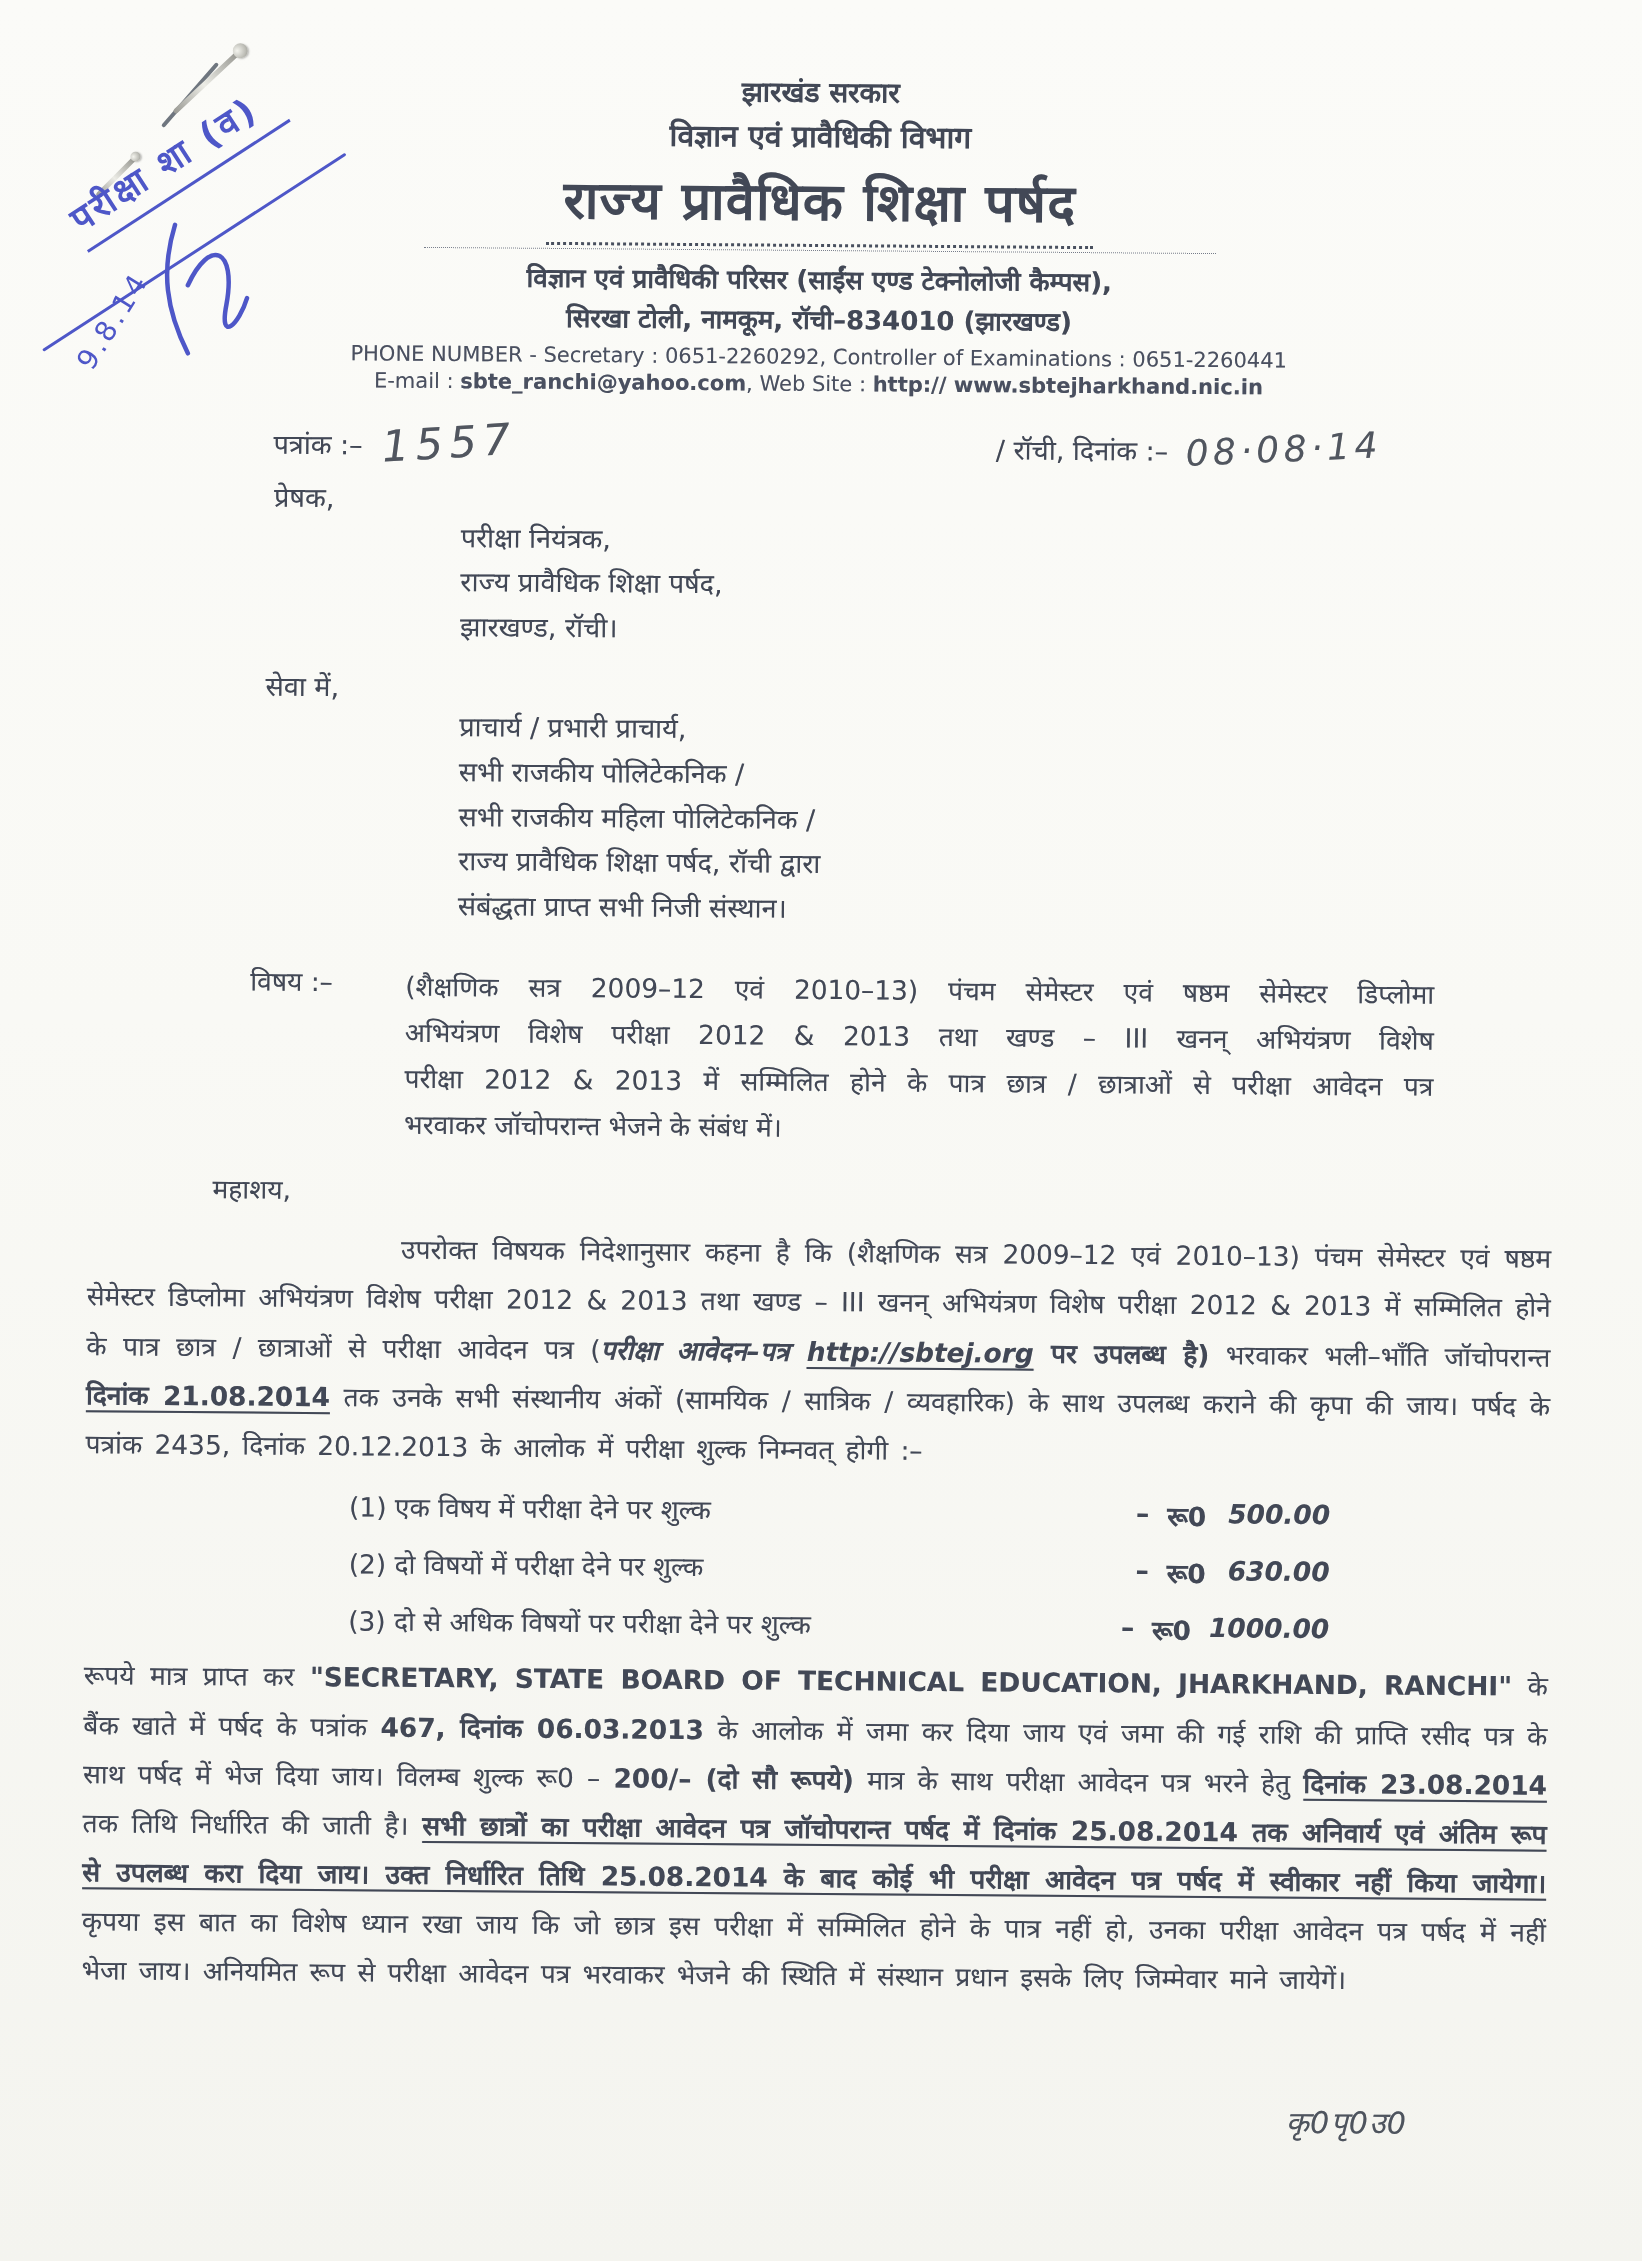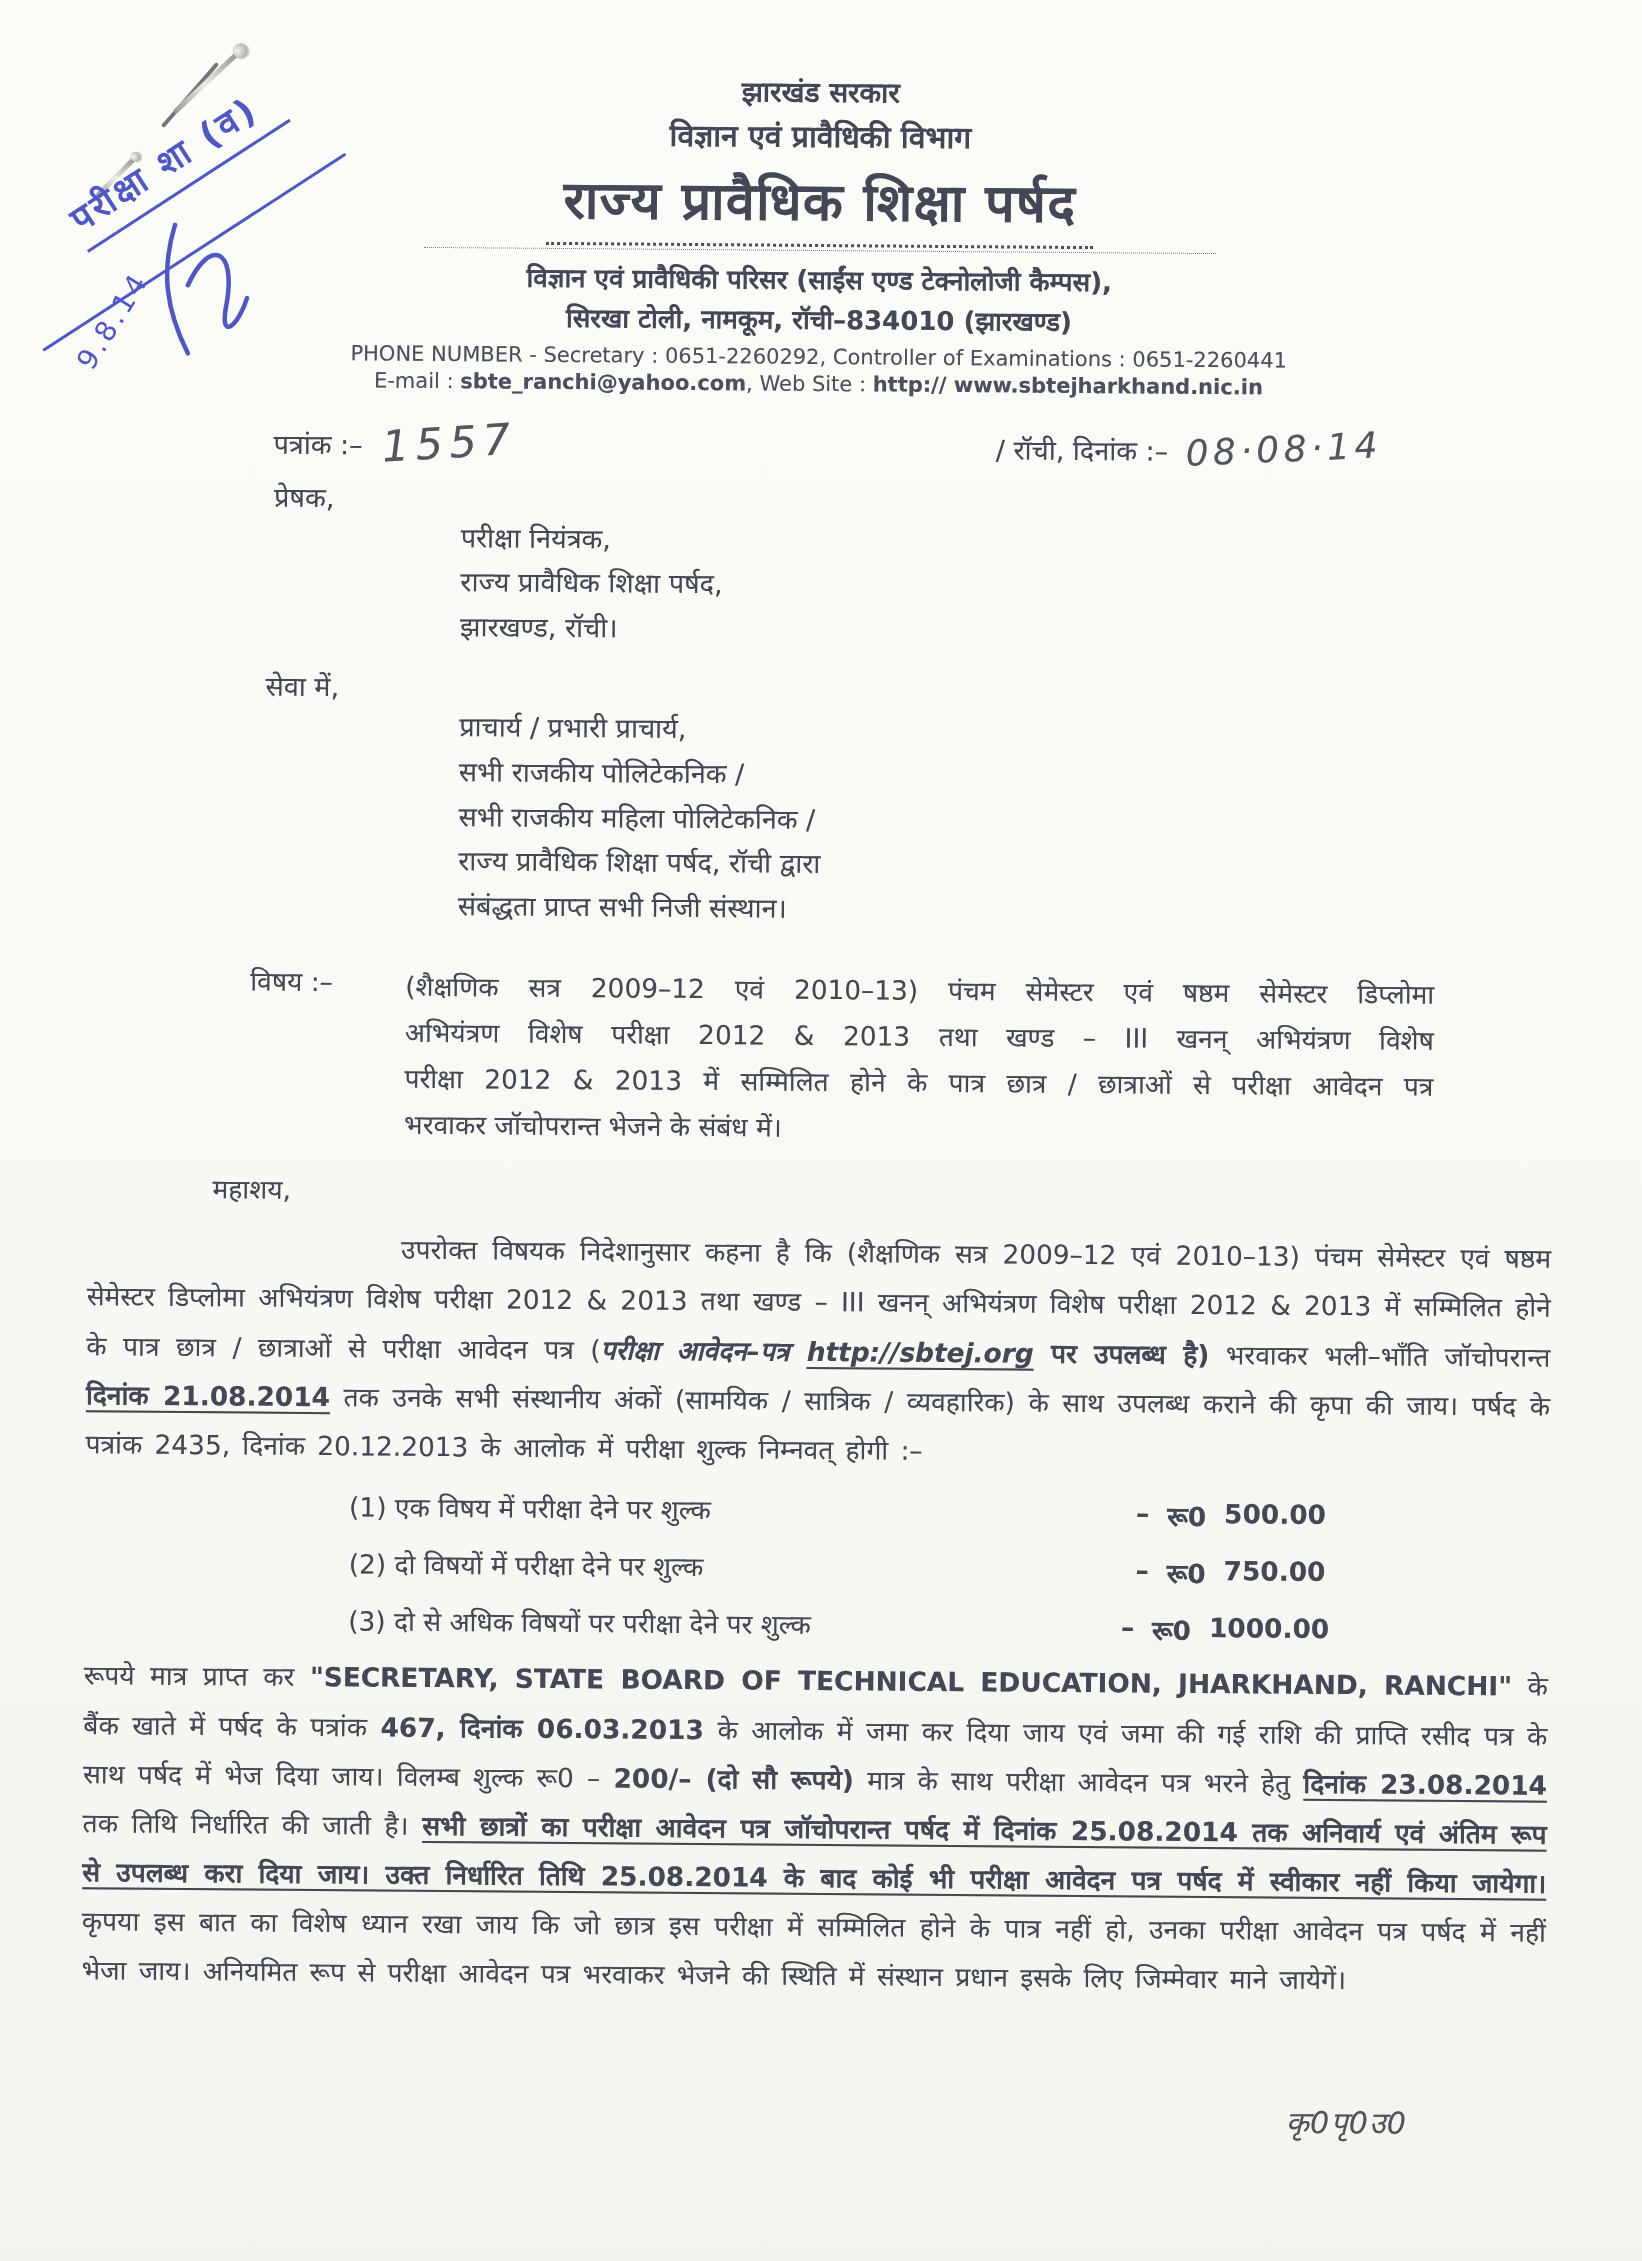--- a/index.html
+++ b/index.html
@@ -43,21 +43,21 @@
   .para{font-size:26.4px;line-height:1.86;text-align:justify;margin:17px 82px 0 97px;
         text-indent:314px;word-spacing:3.9px;}
   .p2{text-indent:0;margin-top:11.6px;}
   .b{font-weight:700;}
   .i{font-style:italic;}
   .u{text-decoration:underline;text-decoration-thickness:1.9px;text-underline-offset:6.4px;}
   
   .fees{margin:11.6px 301px 3.9px 361px;font-size:26.4px;}
   .fee-row{display:flex;justify-content:space-between;align-items:baseline;margin-top:18px;}
   .fee-amt{font-weight:700;display:inline-flex;gap:18px;}
-  .fee-amt .amt{min-width:106px;}
+  .fee-amt .amt{min-width:106px;text-align:right;font-style:italic;}
   .closing{margin:97px 219px 0 0;text-align:right;font-size:30px;font-style:italic;
            color:#4e545e;letter-spacing:1.3px;}
   
   .pin{position:absolute;height:5.2px;border-radius:2.6px;
        background:linear-gradient(90deg,#9a9a94,#ecece6 45%,#8f8f89);}
   .pin::after{content:'';position:absolute;right:-7px;top:-5.2px;width:15px;height:15px;border-radius:50%;
        background:radial-gradient(circle at 35% 35%,#f4f4ee,#bdbdb6 60%,#8a8a84);
        box-shadow:0.6px 1.3px 1.9px rgba(0,0,0,.25);}
   .pin1{left:162px;top:79px;width:91px;transform:rotate(-43deg);}
   .pin2{left:89px;top:174px;width:55px;transform:rotate(-45deg);}
@@ -149,21 +149,21 @@
             <span>–</span>
             <span>रू0</span>
             <span class="amt">500.00</span>
           </span>
       </div>
       <div class="fee-row">
         <span><span>(2)</span> <span>दो विषयों में परीक्षा देने पर शुल्क</span></span>
         <span class="fee-amt">
             <span>–</span>
             <span>रू0</span>
-            <span class="amt">750.00</span>
+            <span class="amt">630.00</span>
           </span>
       </div>
       <div class="fee-row">
         <span><span>(3)</span> <span>दो से अधिक विषयों पर परीक्षा देने पर शुल्क</span></span>
         <span class="fee-amt">
             <span>–</span>
             <span>रू0</span>
             <span class="amt">1000.00</span>
           </span>
       </div>

